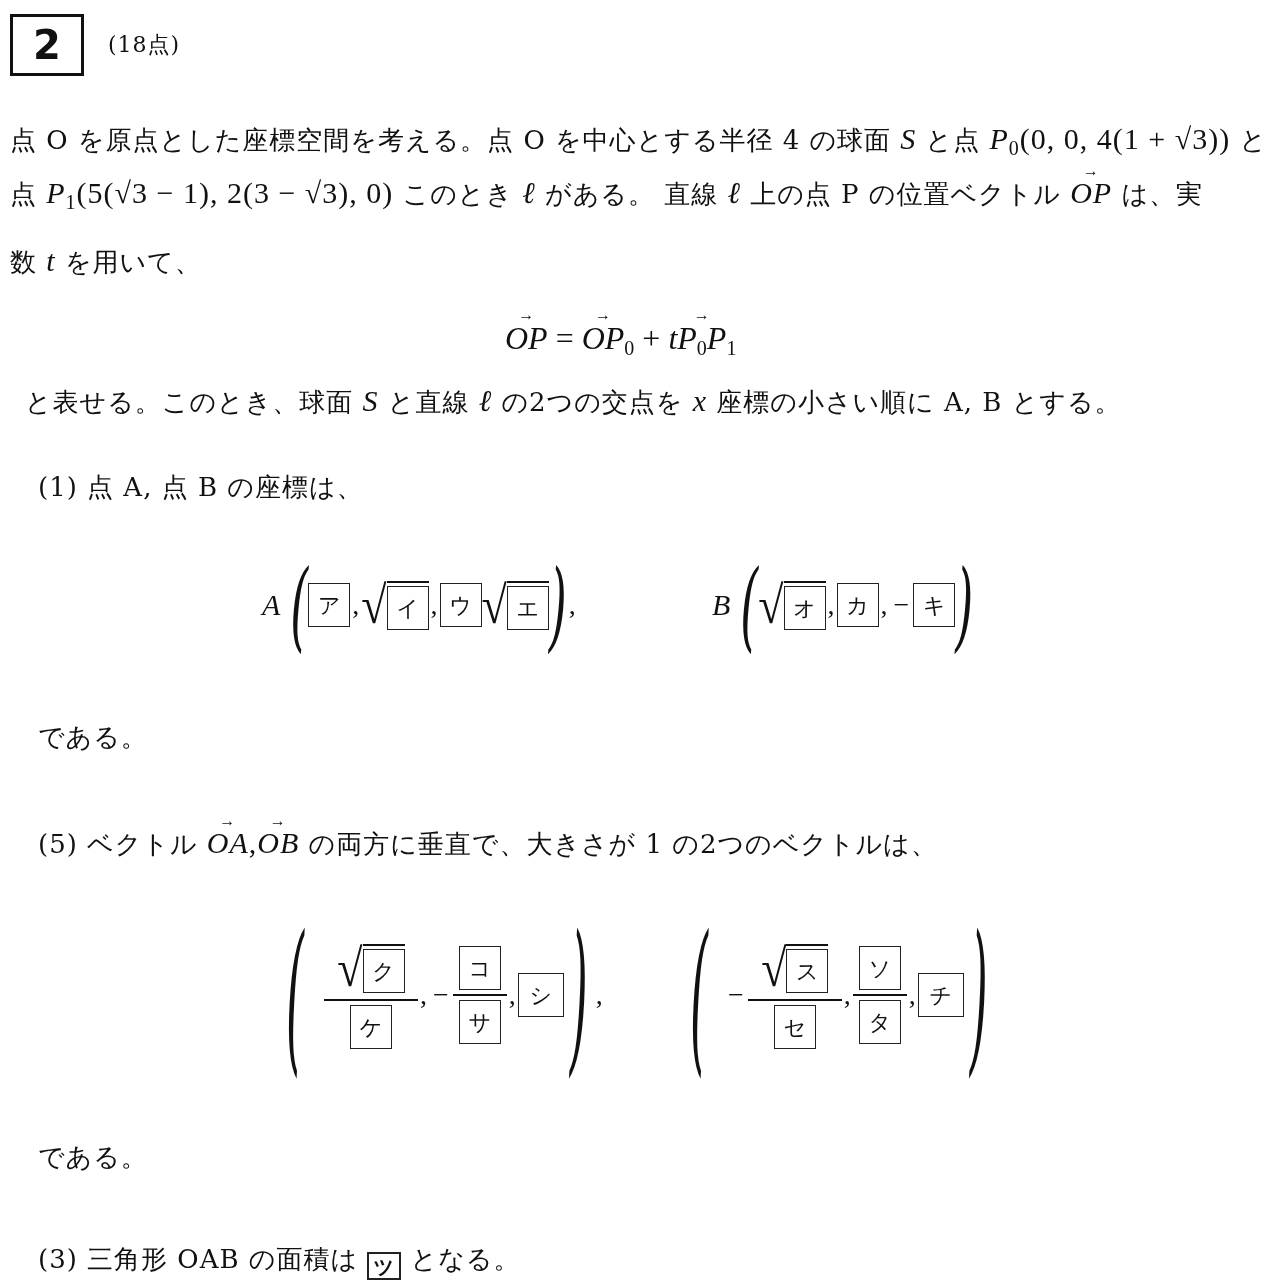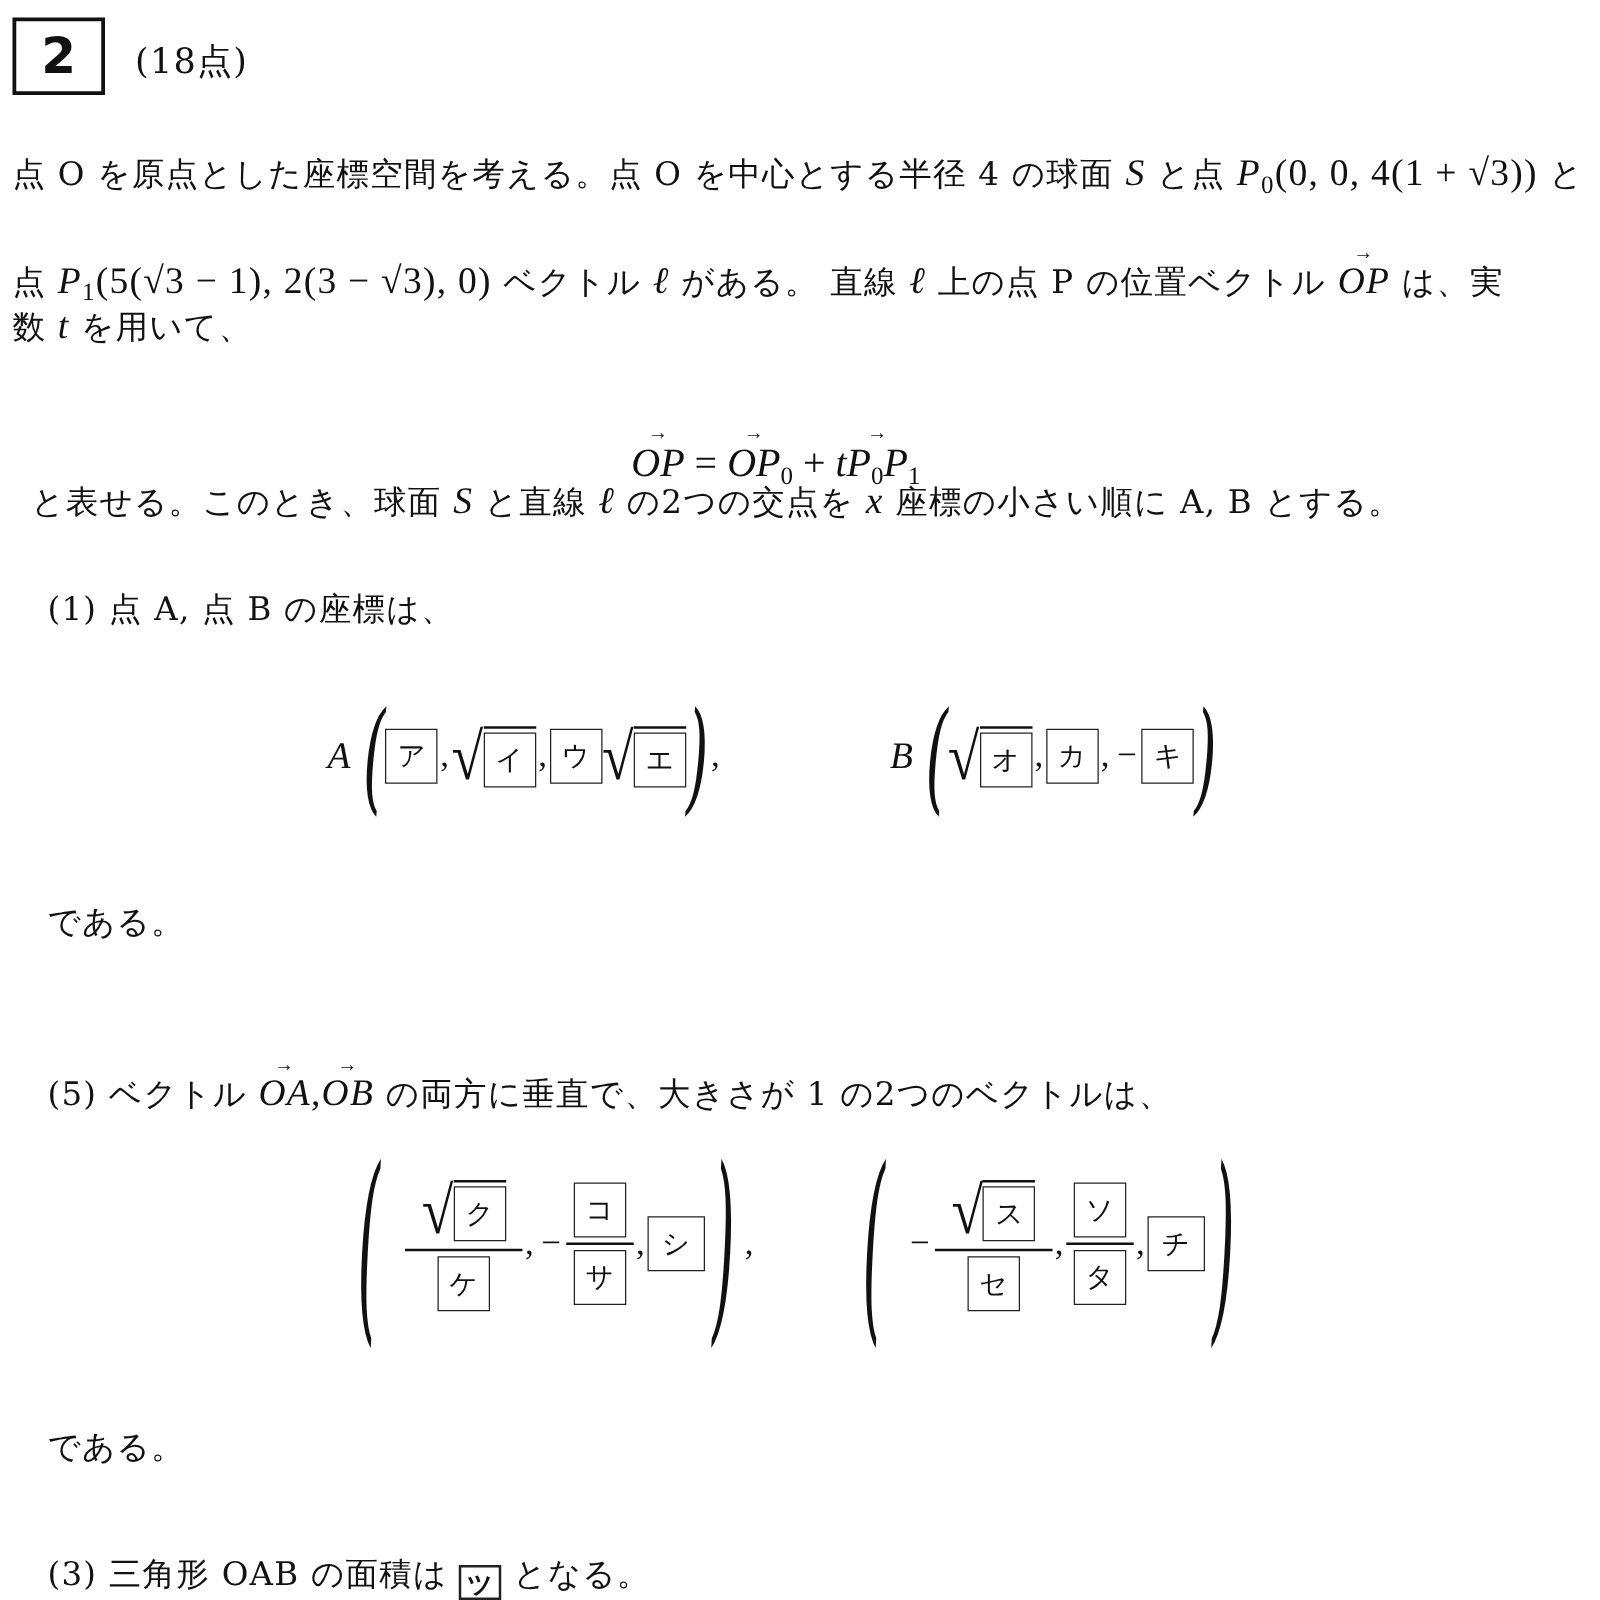--- a/index.html
+++ b/index.html
@@ -3,21 +3,21 @@
 <meta charset="utf-8">
 <style>
   html, body { margin:0; padding:0; background:#ffffff; }
   body { width:1280px; height:1280px; position:relative; overflow:hidden; color:#111;
          font-family:"DejaVu Serif", "Liberation Serif", serif; }
   .abs { position:absolute; white-space:nowrap; }
   .jp { font-size:26px; letter-spacing:1px; }
   .m { font-family:"Liberation Serif","DejaVu Serif",serif; font-style:italic; font-size:30px; }
   .mr { font-family:"Liberation Serif","DejaVu Serif",serif; font-style:normal; }
   .sub { font-size:20px; vertical-align:-6px; font-style:normal; }
-  .vec { position:relative; display:inline-block;margin-top:32px; }
+  .vec { position:relative; display:inline-block; }
   .vec::before { content:"→"; position:absolute; left:50%; top:-14px; font-size:16px; transform:translateX(-50%); font-style:normal; }
   .qnum { left:10px; top:14px; width:68px; height:56px; border:3px solid #111;
           font-family:"DejaVu Sans","Liberation Sans",sans-serif; font-weight:bold; font-size:40px;
           text-align:center; line-height:56px; }
   .box { display:inline-block; border:1.6px solid #222; width:42px; height:44px; line-height:44px;
          text-align:center; font-size:22px; vertical-align:middle; box-sizing:border-box;
          font-family:"DejaVu Serif",serif; font-style:normal; }
   .box.sm { width:34px; height:28px; line-height:26px; font-weight:bold; font-size:20px; border-width:2px; vertical-align:-6px; }
   .paren { font-family:"DejaVu Serif",serif; font-weight:200; display:inline-block; transform:scaleY(2.1); vertical-align:middle; font-size:46px; line-height:40px; }
   .paren.big { transform:scaleY(3.6); }
@@ -28,33 +28,33 @@
   .frac .num { padding-bottom:4px; }
   .frac .line { height:2px; background:#111; align-self:stretch; }
   .frac .den { padding-top:4px; }
   .comma { font-style:normal; font-size:28px; vertical-align:-8px; margin:0 2px; }
   .minus { font-style:normal; font-size:28px; margin:0 4px; }
 </style>
 </head>
 <body>
 
 <div class="abs qnum">2</div>
-<div class="abs jp" style="left:108px;top:30px;font-size:28px;">(18点)</div>
+<div class="abs jp" style="left:108px;top:30px;font-size:22px;">(18点)</div>
 
 <div class="abs jp" style="left:10px;top:122px;text-align:right;">
   <span>点 O を原点とした座標空間を考える。点 O を中心とする半径 4 の球面</span>
   <span class="m">S</span>
   <span>と点</span>
   <span class="m"><span>P</span><span class="sub">0</span><span class="mr">(0, 0, 4(1 + √3))</span></span>
   <span>と</span>
 </div>
 <div class="abs jp" style="left:10px;top:176px;">
   <span>点</span>
   <span class="m"><span>P</span><span class="sub">1</span><span class="mr">(5(√3 − 1), 2(3 − √3), 0)</span></span>
-  <span>ベクトル</span>
+  <span>このとき</span>
   <span class="m">ℓ</span>
   <span>がある。 直線</span>
   <span class="m">ℓ</span>
   <span>上の点 P の位置ベクトル</span>
   <span class="m vec">OP</span>
   <span>は、実</span>
 </div>
 <div class="abs jp" style="left:10px;top:244px;">
   <span>数</span>
   <span class="m">t</span>

